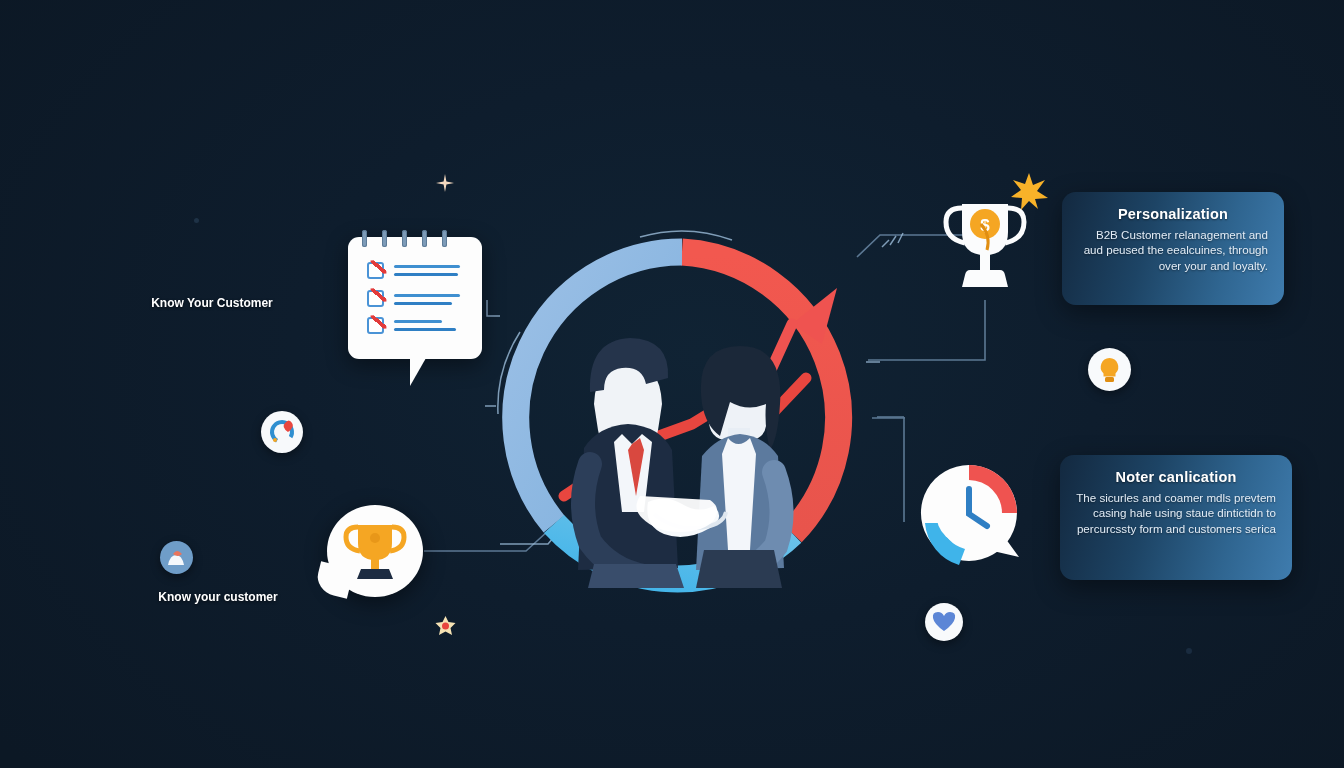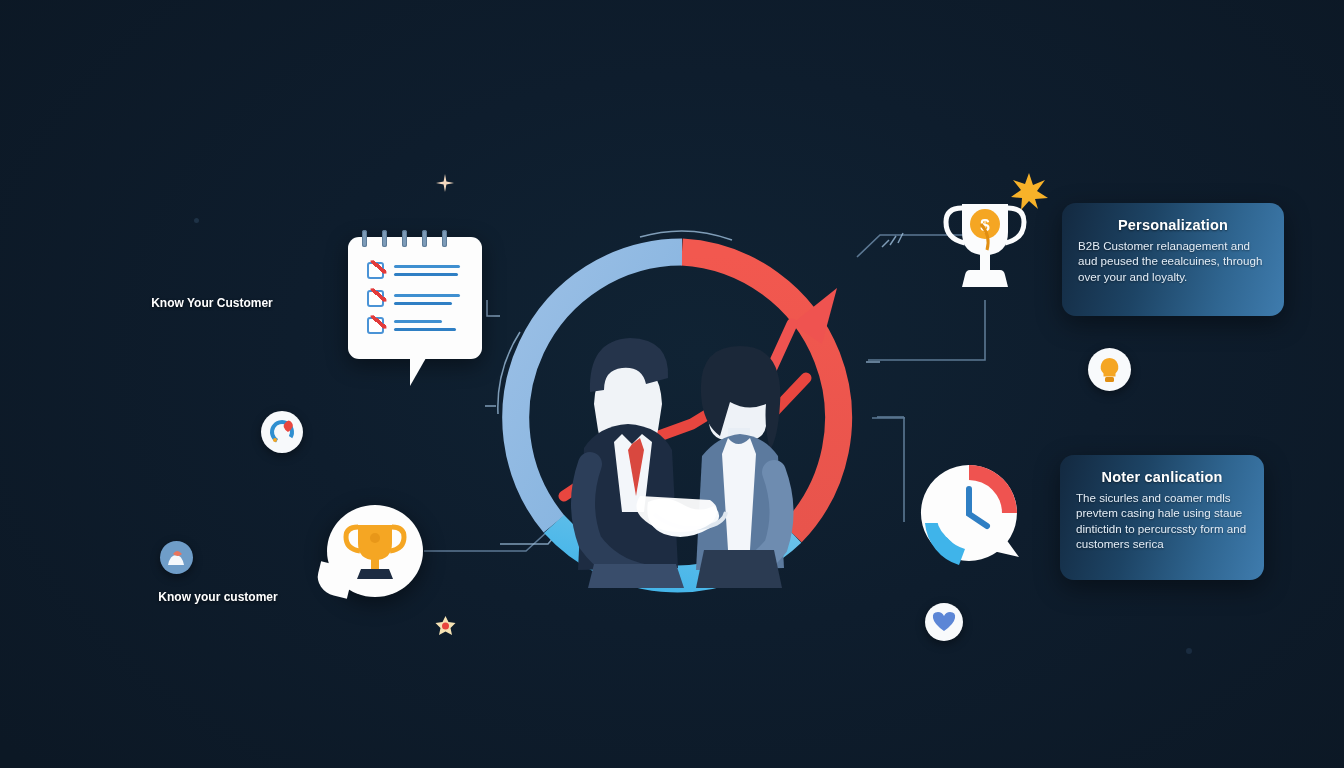--- a/index.html
+++ b/index.html
@@ -87,29 +87,29 @@
 
   
   .info-card{
     position:absolute;
     border-radius:14px;
     background:linear-gradient(105deg,#132940 0%, #1d4465 38%, #2f6590 72%, #3f7cae 100%);
     box-shadow:0 8px 26px rgba(0,0,0,.42);
     padding:14px 16px 15px;
     color:#eaf2fa;
   }
-  #card-personalization{ left:1062px; top:203px; width:222px; height:113px; }
-  #card-notification{   left:1060px; top:455px; width:204px; height:125px; }
+  #card-personalization{ left:1062px; top:192px; width:222px; height:113px; }
+  #card-notification{   left:1060px; top:455px; width:232px; height:125px; }
   .card-title{
     font-size:14.5px; font-weight:bold; text-align:center;
     letter-spacing:.2px; margin-bottom:5px; color:#ffffff;
     text-shadow:0 1px 2px rgba(0,0,0,.5);
   }
   .card-body{
-    font-size:11.6px; line-height:1.33; text-align:left;
+    font-size:11.6px; line-height:1.33; text-align:right;
     color:#e3edf7; text-shadow:0 1px 2px rgba(0,0,0,.45);
   }
 
   
   .left-block{ position:absolute; color:#ffffff; text-align:center; }
   #text-know-your-customer{ left:88px; top:296px; width:248px; }
   #text-know-your-customer-2{ left:58px; top:590px; width:320px; }
   .lb-title{
     font-size:12px; font-weight:bold; margin-bottom:3px;
     text-shadow:0 1px 3px rgba(0,0,0,.6);

